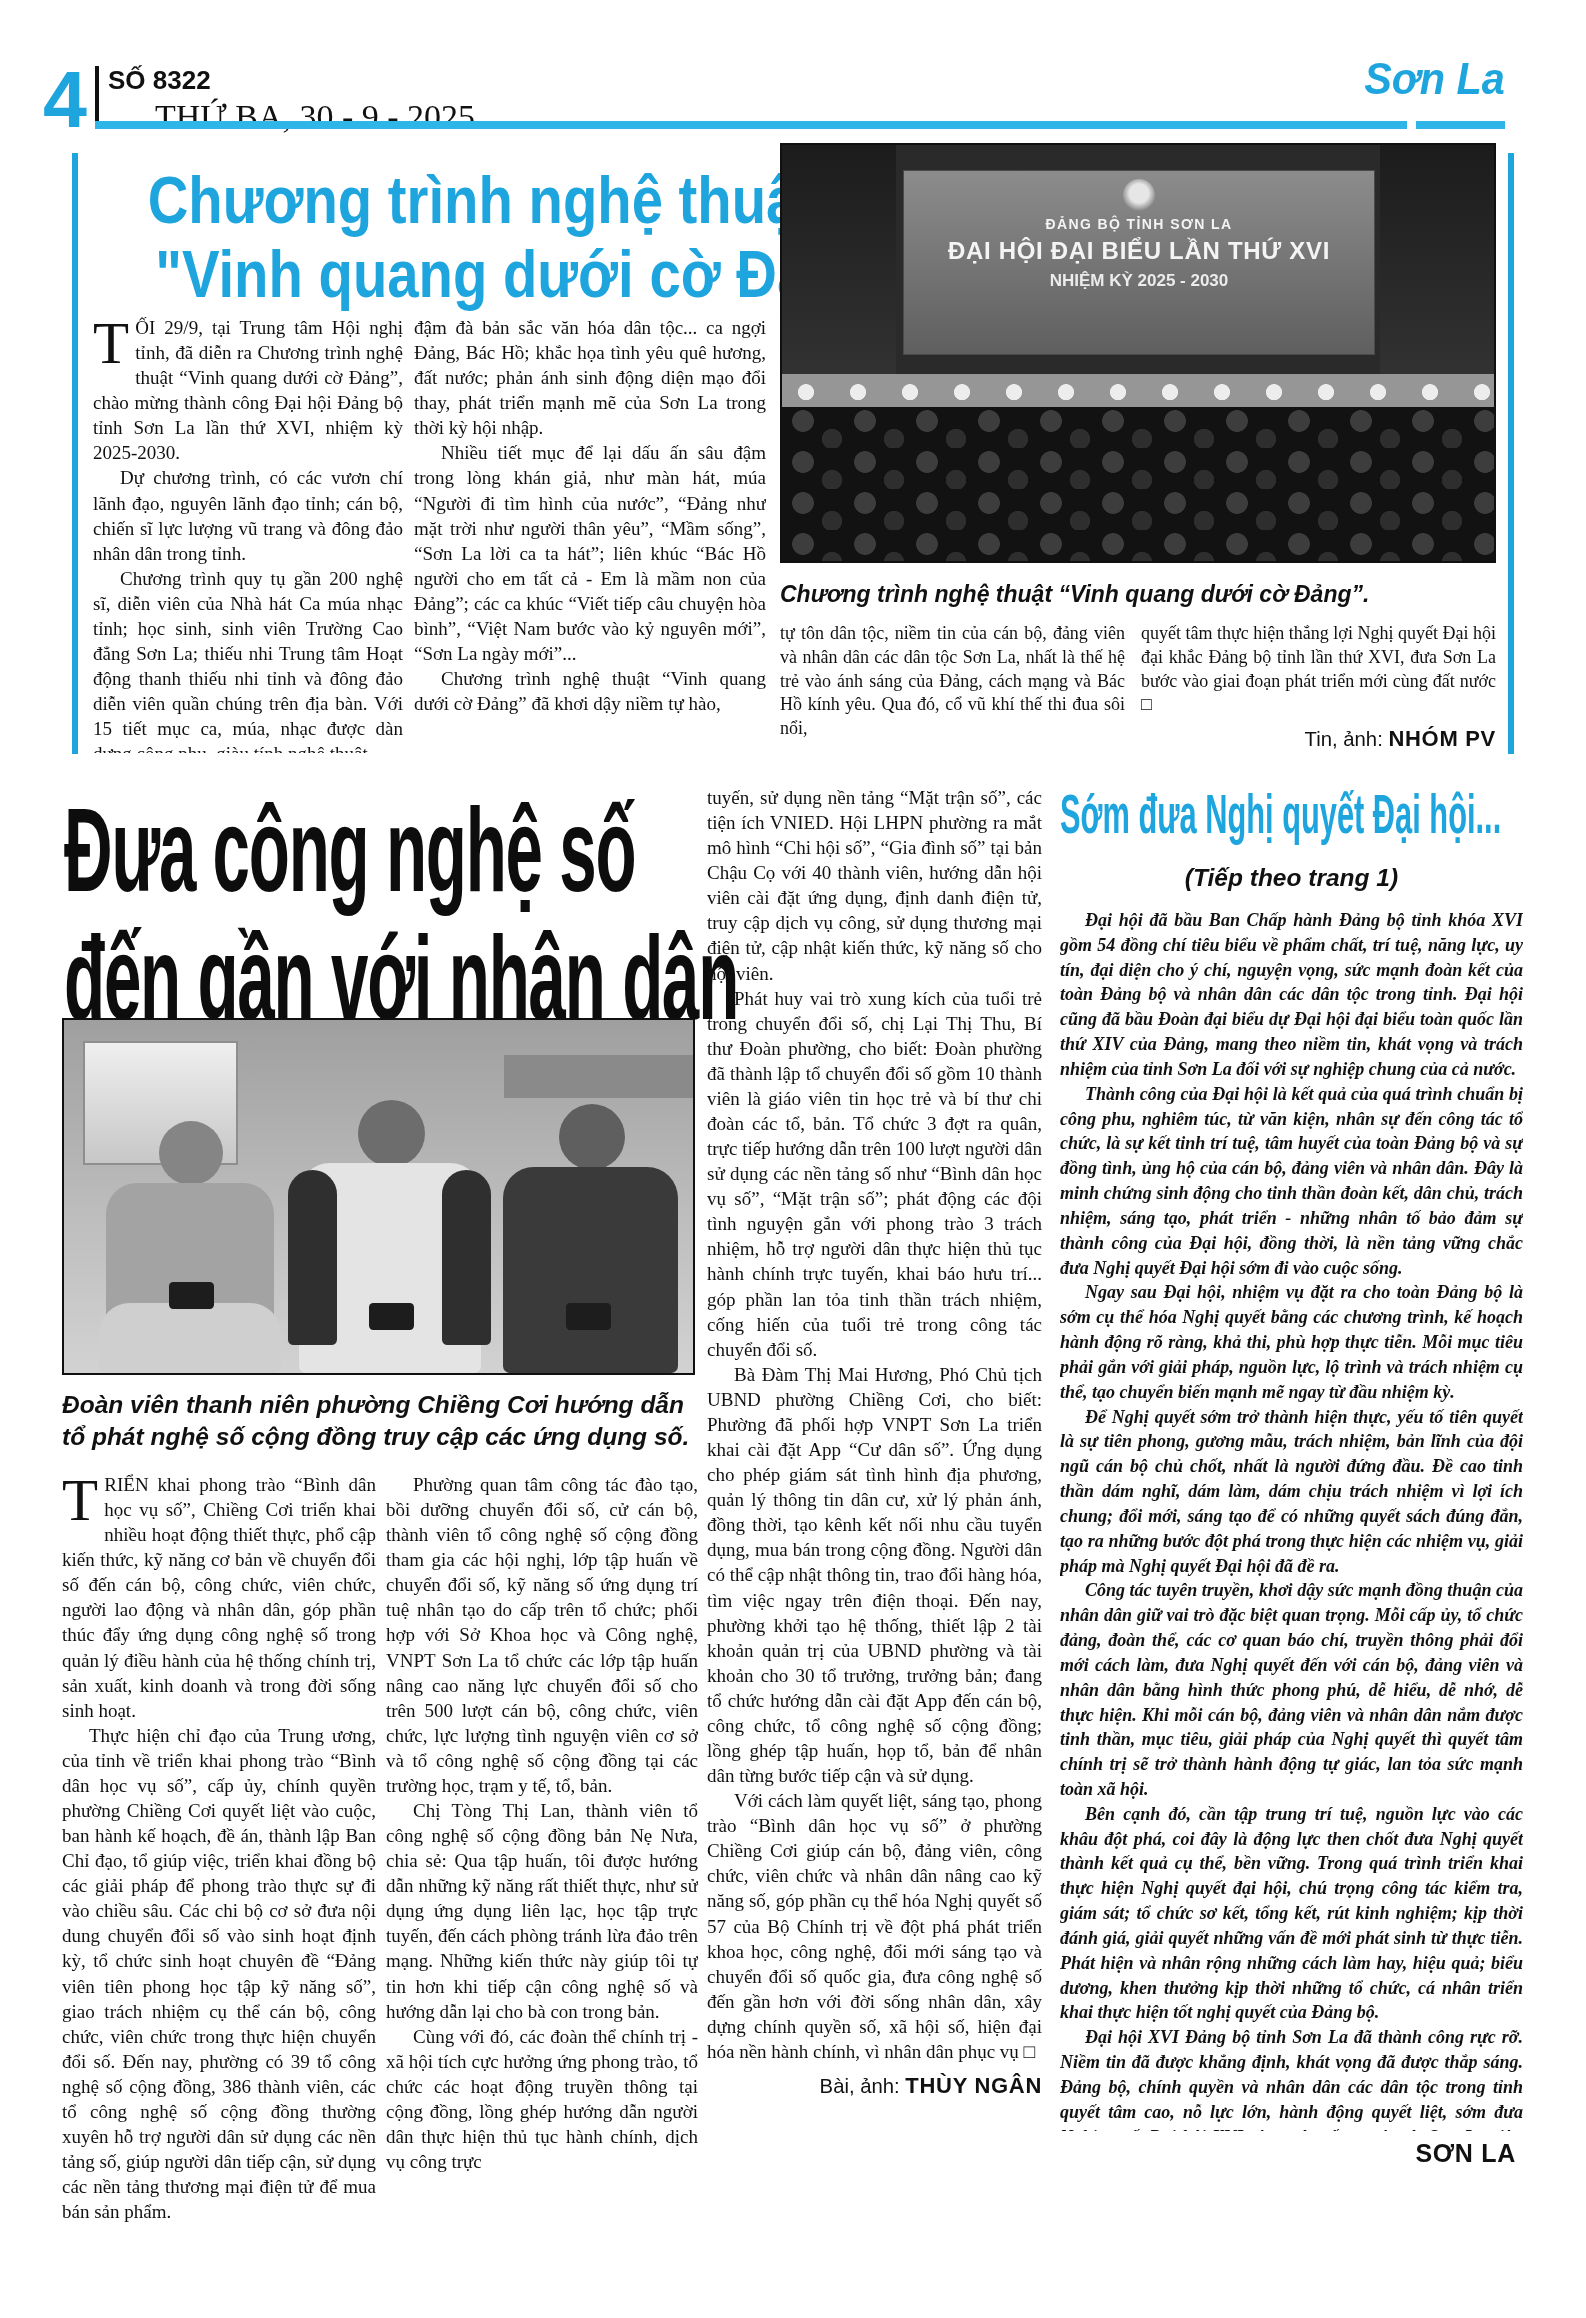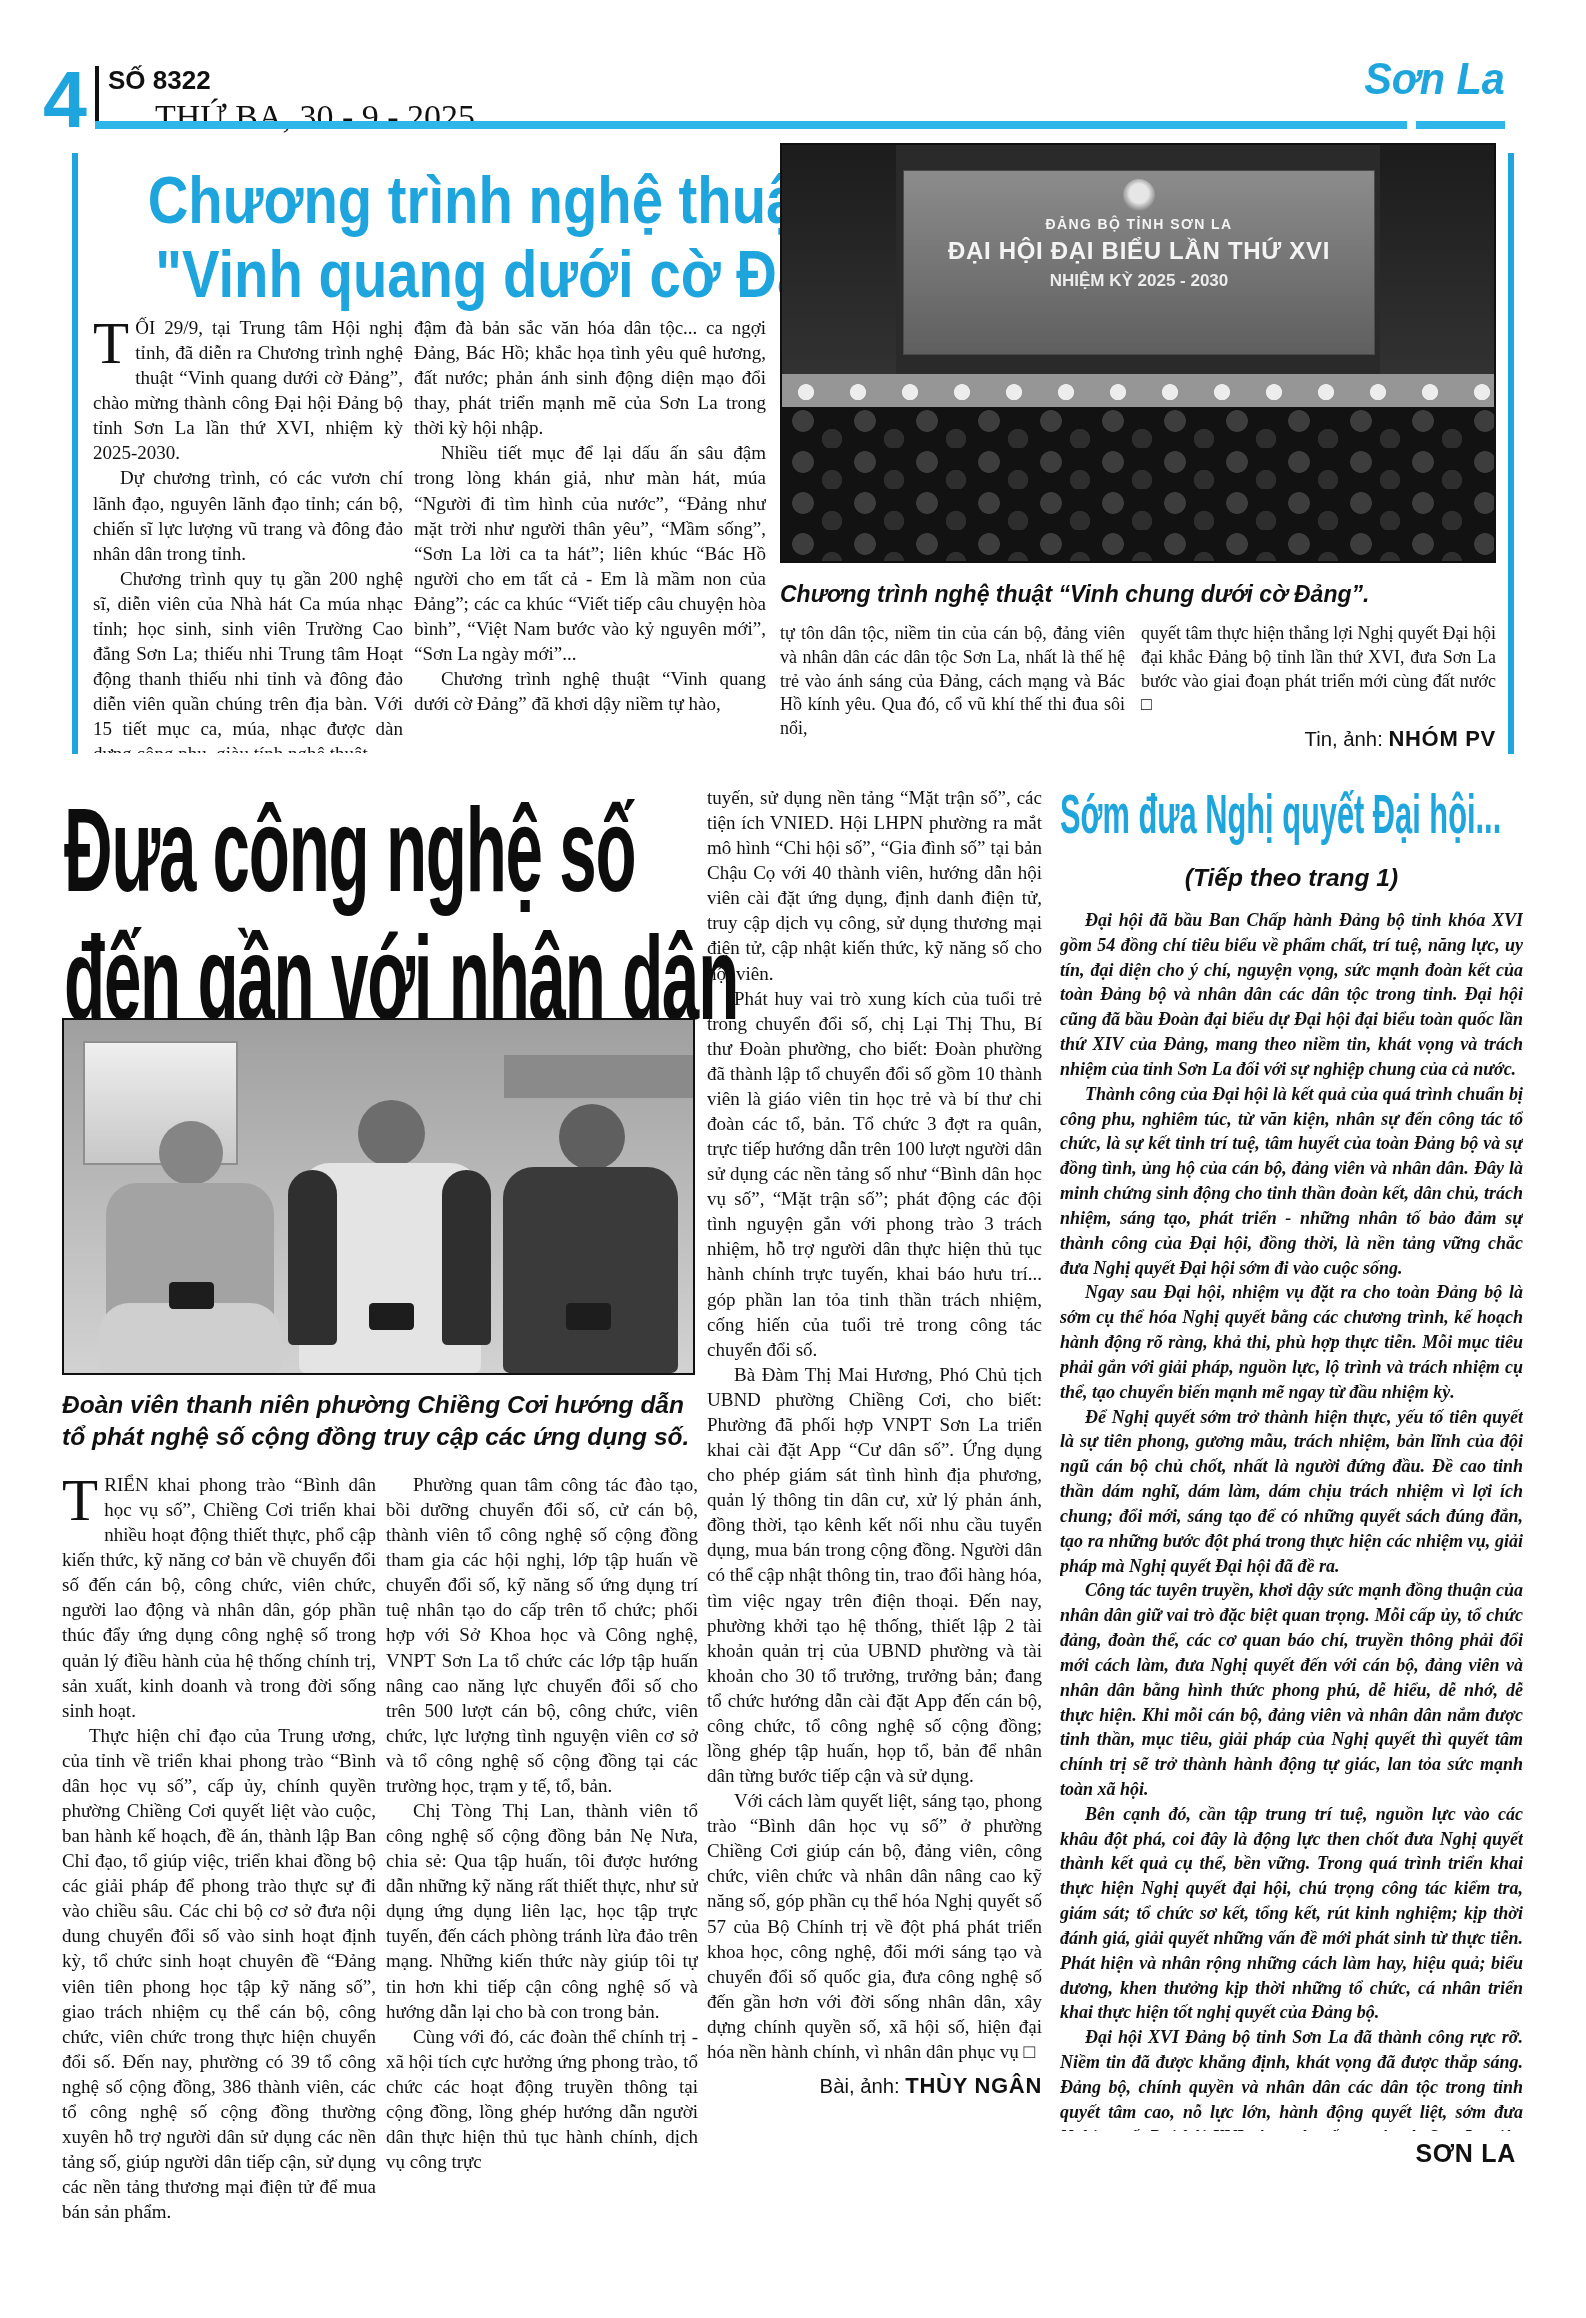--- a/index.html
+++ b/index.html
@@ -119,21 +119,21 @@
     <div class="p1-screen">
       <div class="p1-emblem"></div>
       <div class="p1-b1">ĐẢNG BỘ TỈNH SƠN LA</div>
       <div class="p1-b2">ĐẠI HỘI ĐẠI BIỂU LẦN THỨ XVI</div>
       <div class="p1-b3">NHIỆM KỲ 2025 - 2030</div>
     </div>
     <div class="p1-stage"></div>
     <div class="p1-crowd"></div>
   </div>
 
-  <div class="abs cap" style="left:780px;top:580px;width:712px;">Chương trình nghệ thuật “Vinh chung dưới cờ Đảng”.</div>
+  <div class="abs cap" style="left:780px;top:580px;width:712px;">Chương trình nghệ thuật “Vinh quang dưới cờ Đảng”.</div>
 
   <div class="abs news" style="left:780px;top:622px;width:345px;height:130px;font-size:18px;">
     <p class="cont">tự tôn dân tộc, niềm tin của cán bộ, đảng viên và nhân dân các dân tộc Sơn La, nhất là thế hệ trẻ vào ánh sáng của Đảng, cách mạng và Bác Hồ kính yêu. Qua đó, cổ vũ khí thế thi đua sôi nổi,</p>
   </div>
 
   <div class="abs news" style="left:1141px;top:622px;width:355px;height:130px;font-size:18px;overflow:visible;">
     <p class="cont">quyết tâm thực hiện thắng lợi Nghị quyết Đại hội đại khắc Đảng bộ tỉnh lần thứ XVI, đưa Sơn La bước vào giai đoạn phát triển mới cùng đất nước □</p>
     <div class="byline">
       <span>Tin, ảnh: </span><b>NHÓM PV</b>
     </div>

